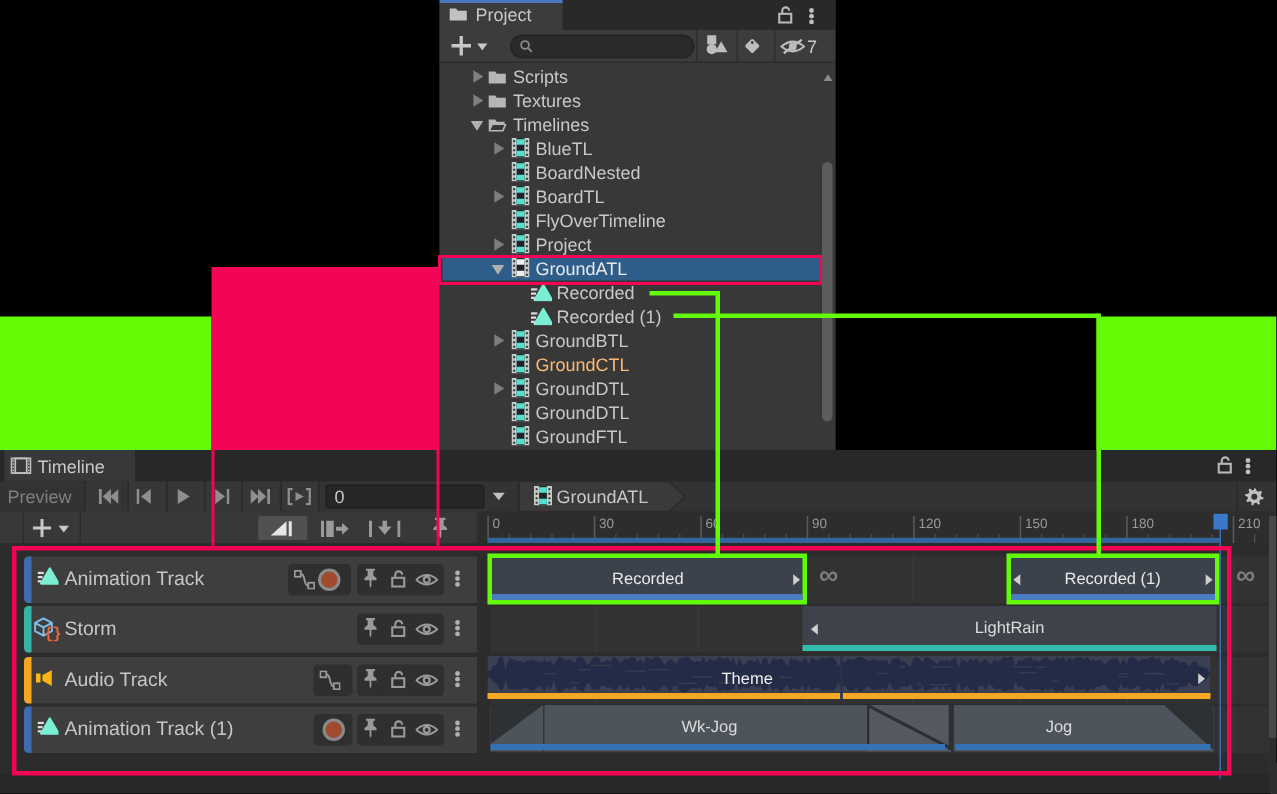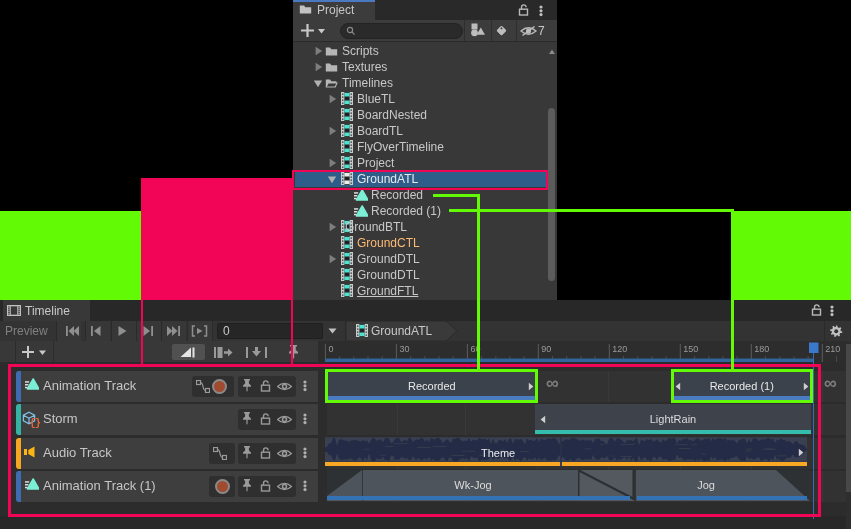--- a/index.html
+++ b/index.html
@@ -209,21 +209,21 @@
       <rect x="3.4" y="8.5" width="5.2" height="3.7" fill="#52e0cf"></rect>
       <rect x="1.1" y="1.5" width="1.3" height="1.3" fill="#2c3033"></rect>
       <rect x="9.6" y="1.5" width="1.3" height="1.3" fill="#2c3033"></rect>
       <rect x="1.1" y="4.5" width="1.3" height="1.3" fill="#2c3033"></rect>
       <rect x="9.6" y="4.5" width="1.3" height="1.3" fill="#2c3033"></rect>
       <rect x="1.1" y="7.5" width="1.3" height="1.3" fill="#2c3033"></rect>
       <rect x="9.6" y="7.5" width="1.3" height="1.3" fill="#2c3033"></rect>
       <rect x="1.1" y="10.5" width="1.3" height="1.3" fill="#2c3033"></rect>
       <rect x="9.6" y="10.5" width="1.3" height="1.3" fill="#2c3033"></rect>
     </svg>
-    <div class="a txt" style="left:52px;top:219px;color:#c8c8c8;">GroundBTL</div>
+    <div class="a txt" style="left:64px;top:219px;color:#c8c8c8;">GroundBTL</div>
     <svg class="a" style="left:48px;top:236px;" width="12" height="13" viewBox="0 0 12 13">
       <rect x="0" y="0" width="12" height="13" fill="#c6cbcc"></rect>
       <rect x="3.4" y="0" width="5.2" height="13" fill="#1f2326"></rect>
       <rect x="3.4" y="0.8" width="5.2" height="3.7" fill="#52e0cf"></rect>
       <rect x="3.4" y="8.5" width="5.2" height="3.7" fill="#52e0cf"></rect>
       <rect x="1.1" y="1.5" width="1.3" height="1.3" fill="#2c3033"></rect>
       <rect x="9.6" y="1.5" width="1.3" height="1.3" fill="#2c3033"></rect>
       <rect x="1.1" y="4.5" width="1.3" height="1.3" fill="#2c3033"></rect>
       <rect x="9.6" y="4.5" width="1.3" height="1.3" fill="#2c3033"></rect>
       <rect x="1.1" y="7.5" width="1.3" height="1.3" fill="#2c3033"></rect>
@@ -272,21 +272,21 @@
       <rect x="3.4" y="8.5" width="5.2" height="3.7" fill="#52e0cf"></rect>
       <rect x="1.1" y="1.5" width="1.3" height="1.3" fill="#2c3033"></rect>
       <rect x="9.6" y="1.5" width="1.3" height="1.3" fill="#2c3033"></rect>
       <rect x="1.1" y="4.5" width="1.3" height="1.3" fill="#2c3033"></rect>
       <rect x="9.6" y="4.5" width="1.3" height="1.3" fill="#2c3033"></rect>
       <rect x="1.1" y="7.5" width="1.3" height="1.3" fill="#2c3033"></rect>
       <rect x="9.6" y="7.5" width="1.3" height="1.3" fill="#2c3033"></rect>
       <rect x="1.1" y="10.5" width="1.3" height="1.3" fill="#2c3033"></rect>
       <rect x="9.6" y="10.5" width="1.3" height="1.3" fill="#2c3033"></rect>
     </svg>
-    <div class="a txt" style="left:64px;top:283px;color:#c8c8c8;text-decoration:underline;">GroundFTL</div>
+    <div class="a txt" style="left:64px;top:283px;color:#c8c8c8;">GroundFTL</div>
     <svg class="a" style="left:255px;top:48px;" width="8" height="8" viewBox="0 0 8 8">
       <path d="M1 6 L7 6 L4 1.5 Z" fill="#8a8a8a"></path>
     </svg>
     <div class="a" style="left:255px;top:108px;width:7px;height:173px;background:#5c5c5c;border-radius:3.5px;"></div>
   </div>
 <div class="a" style="left:0px;top:300px;width:851px;height:229px;background:#2c2c2c;overflow:hidden;">
     <div class="a" style="left:0px;top:0px;width:851px;height:21px;background:#282828;"></div>
     <div class="a" style="left:3px;top:0px;width:87px;height:21px;background:#383838;"></div>
     <svg class="a" style="left:7px;top:4px;" width="14" height="13" viewBox="0 0 14 13">
       <rect x="0.6" y="1.6" width="12.8" height="9.8" fill="none" stroke="#c0c0c0" stroke-width="1.2"></rect>

